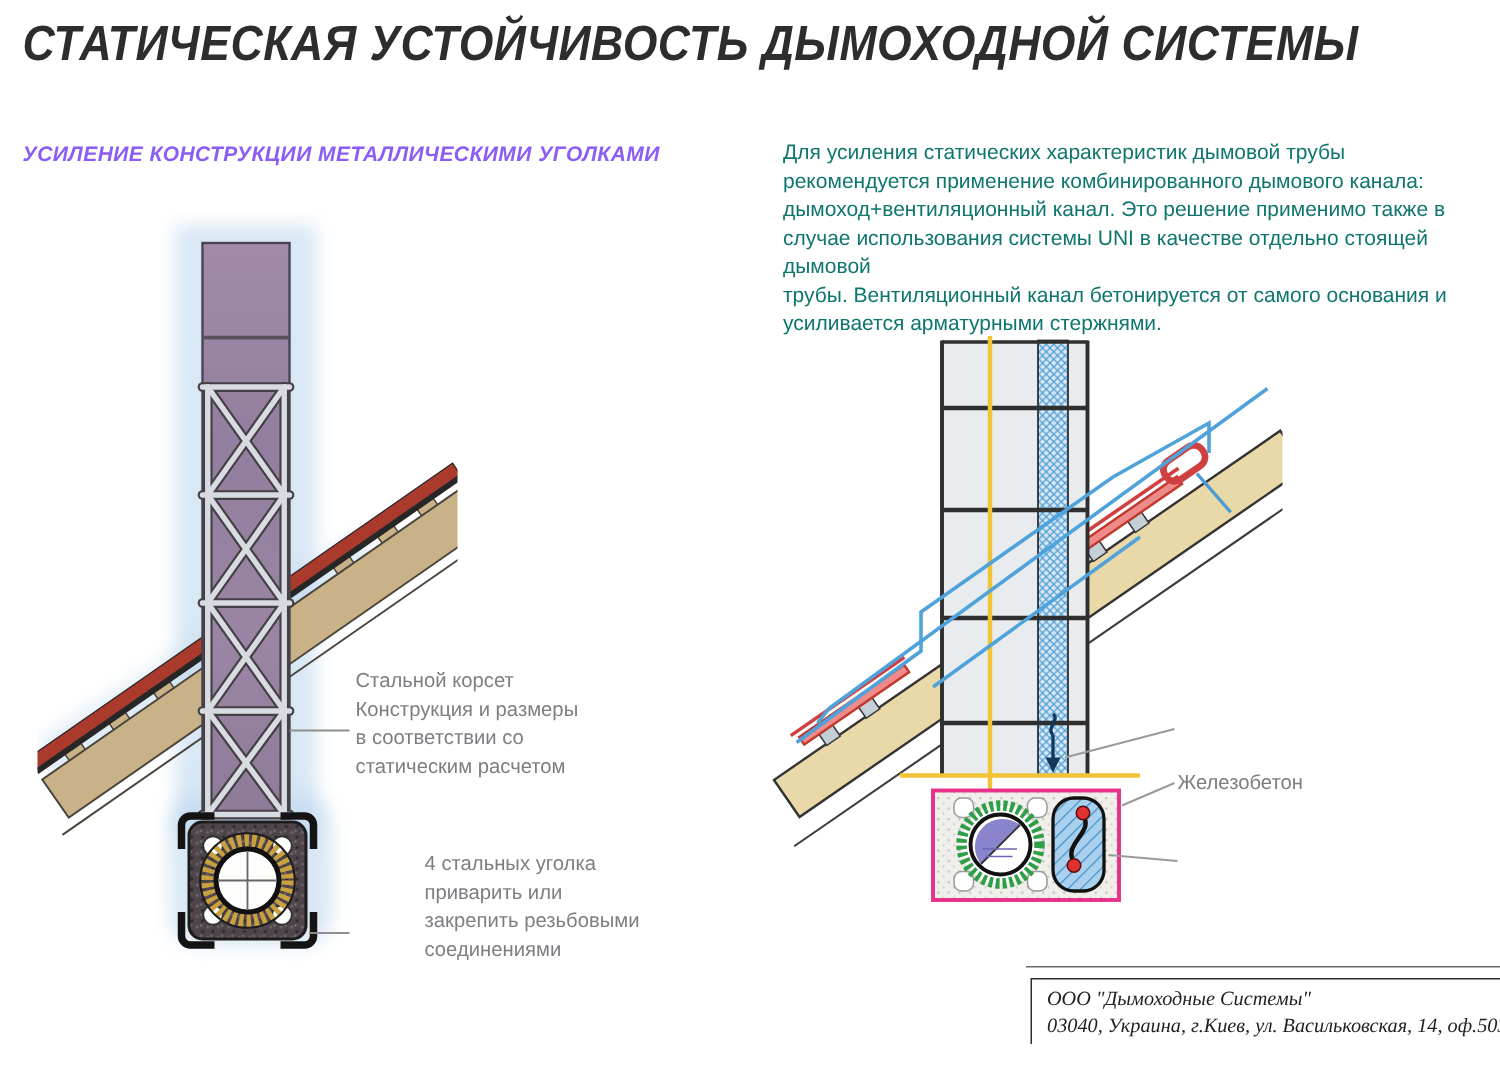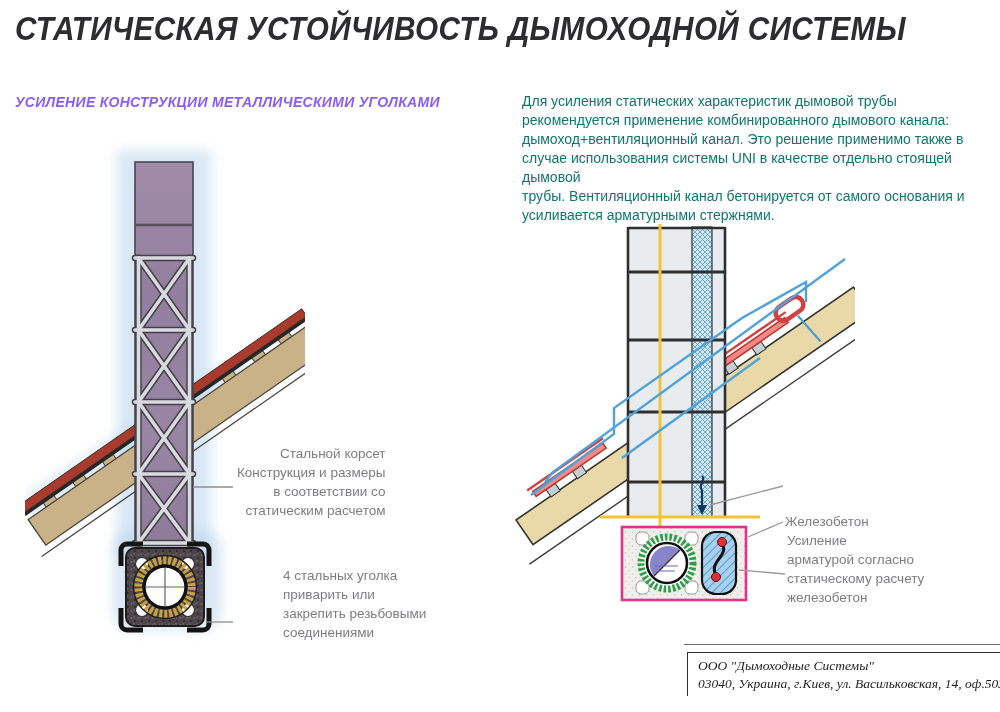--- a/index.html
+++ b/index.html
@@ -5,21 +5,21 @@
   html,body{margin:0;padding:0;background:#fff;}
   .page{position:relative;width:1000px;height:696px;background:#ffffff;overflow:hidden;
         font-family:"Liberation Sans",sans-serif;}
   .page-title{position:absolute;left:15px;top:10px;font-size:33px;font-weight:700;font-style:italic;
         color:#2d2d30;letter-spacing:.4px;transform:scaleX(.9);transform-origin:left top;white-space:nowrap;}
   .section-heading{position:absolute;left:15px;top:94px;font-size:14px;font-weight:700;font-style:italic;
         color:#8b5cf6;letter-spacing:.3px;white-space:nowrap;}
   .intro-text{position:absolute;left:522px;top:92px;width:478px;font-size:14px;line-height:19px;
         color:#0f766e;white-space:pre-line;}
   .diagram-label{position:absolute;font-size:13.5px;line-height:19px;color:#7c7e82;white-space:pre-line;}
-  .lbl-corset{left:237px;top:444px;text-align:right;}
+  .lbl-corset{left:237px;top:444px;}
   .lbl-angles{left:237px;top:566px;margin-left:46px;}
   .lbl-vent{left:785px;top:444px;}
   .lbl-concrete{left:785px;top:512px;}
   .lbl-reinf{left:787px;top:531px;}
   svg{position:absolute;}
   .thin-rule{position:absolute;left:684px;top:644px;width:316px;border-top:1px solid #6a6a6a;}
   .footer-box{position:absolute;left:687px;top:652px;width:330px;border:1.6px solid #2f2f2f;
         font-family:"Liberation Serif",serif;font-style:italic;color:#1f1f1f;}
   .footer-company{padding:4px 0 5px 10px;font-size:13.5px;line-height:18px;border-bottom:1.6px solid #2f2f2f;}
   .footer-row2{display:flex;height:28px;}
@@ -236,24 +236,20 @@
 
   <div class="diagram-label lbl-corset">Стальной корсет
 Конструкция и размеры
 в соответствии со
 статическим расчетом</div>
   <div class="diagram-label lbl-angles">4 стальных уголка
 приварить или
 закрепить резьбовыми
 соединениями</div>
   <div class="diagram-label lbl-concrete">Железобетон</div>
-  <div class="diagram-label lbl-reinf">Усиление
-арматурой согласно
-статическому расчету
-железобетон</div>
 
   <div class="thin-rule"></div>
   <div class="footer-box">
     <div class="footer-company">
       <div>ООО "Дымоходные Системы"</div>
       <div>03040, Украина, г.Киев, ул. Васильковская, 14, оф.503</div>
     </div>
     <div class="footer-row2">
       <div class="footer-cell-empty"></div>
       <div class="footer-cell-site">www.schiedel.kiev.ua</div>

